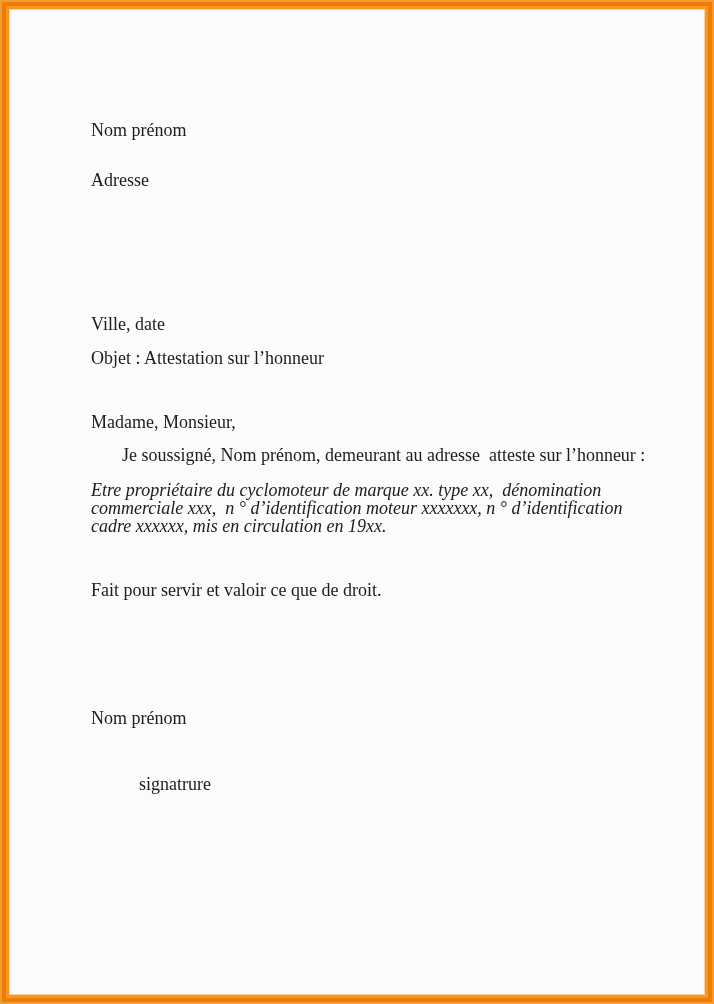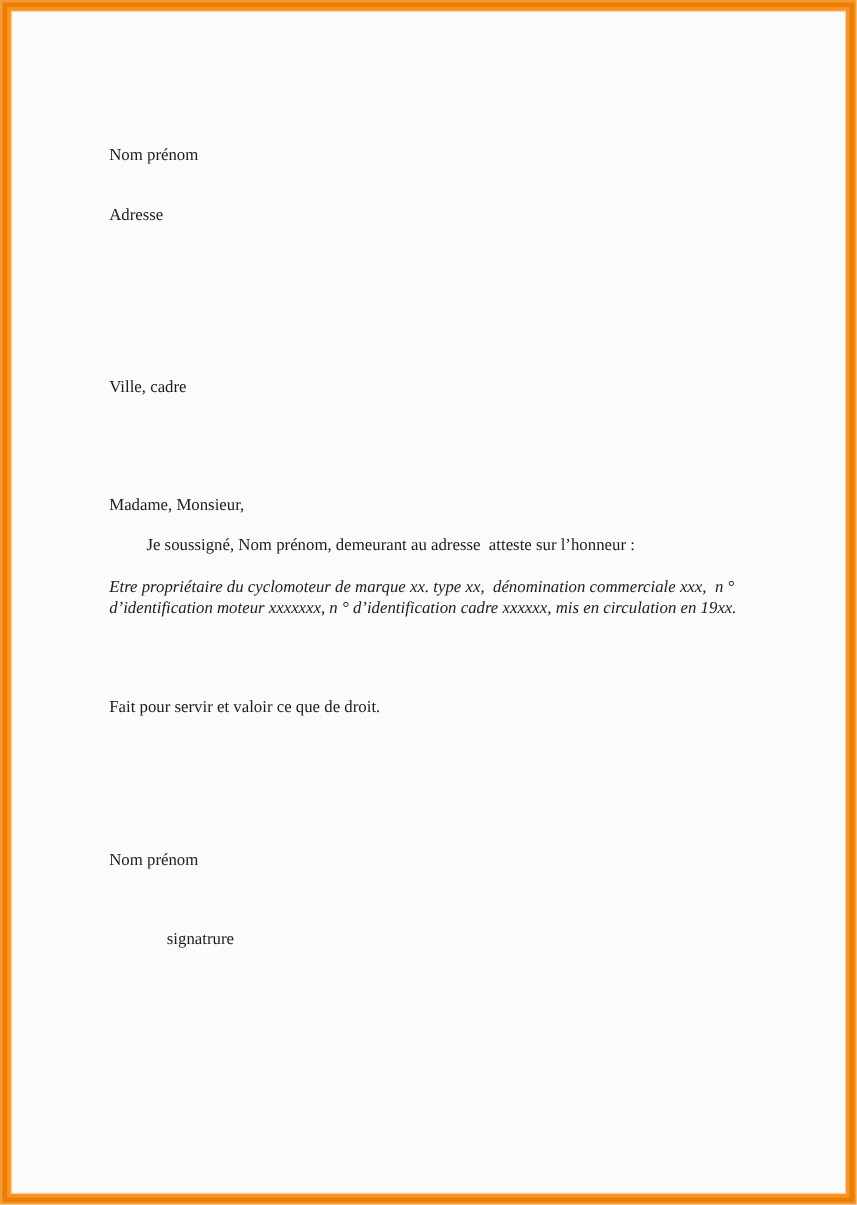--- a/index.html
+++ b/index.html
@@ -22,21 +22,21 @@
   #frame-mid   { padding: 4px; }
   #frame-inner { padding: 3px; }
   #frame-pale  { padding: 1px; }
 
   .page {
     box-sizing: border-box;
     position: relative;
     width: 100%;
     height: 100%;
     font-family: "Liberation Serif", "DejaVu Serif", serif;
-    font-size: 14px;
+    font-size: 18px;
     color: #1c1c1c;
     overflow: hidden;
   }
   .block {
     position: absolute;
     line-height: 16.5px;
     white-space: pre-wrap;
   }
   .sender        { left: 81px;  top: 79px; }
   .recipient     { right: 80px; top: 127px; text-align: right; }
@@ -59,22 +59,23 @@
       <div id="frame-pale" class="frame" style="background: rgb(251, 211, 158);">
 
         <div class="page" style="background: rgb(251, 251, 251); color: rgb(28, 28, 28);">
 
           <div class="block sender">
             <div>Nom prénom</div>
             <div>Adresse</div>
           </div>
 
 
-          <div class="block city-date">Ville, cadre</div>
+          <div class="block city-date">Ville, date</div>
 
+          <div class="block subject">Objet : Attestation sur l’honneur</div>
 
           <div class="block salutation">Madame, Monsieur,</div>
 
           <div class="block intro">Je soussigné, Nom prénom, demeurant au adresse  atteste sur l’honneur :</div>
 
           <div class="block declaration">Etre propriétaire du cyclomoteur de marque xx. type xx,  dénomination commerciale xxx,  n ° d’identification moteur xxxxxxx, n ° d’identification cadre xxxxxx, mis en circulation en 19xx.</div>
 
 
           <div class="block closing">Fait pour servir et valoir ce que de droit.</div>
 

